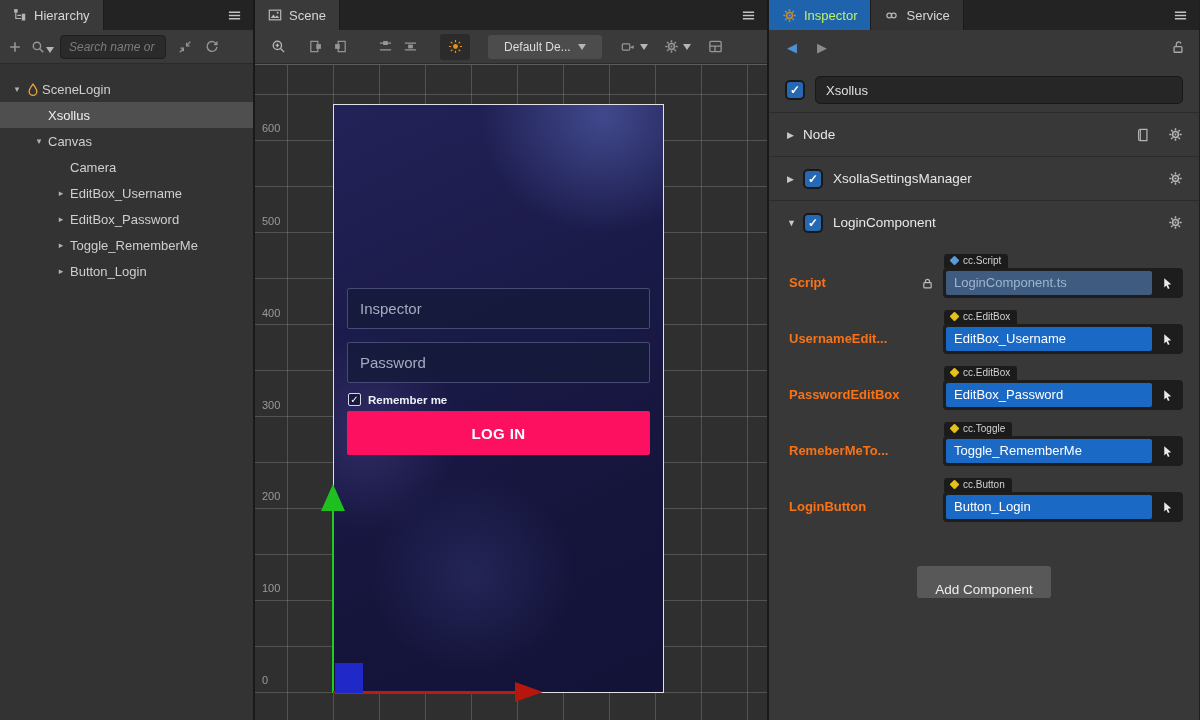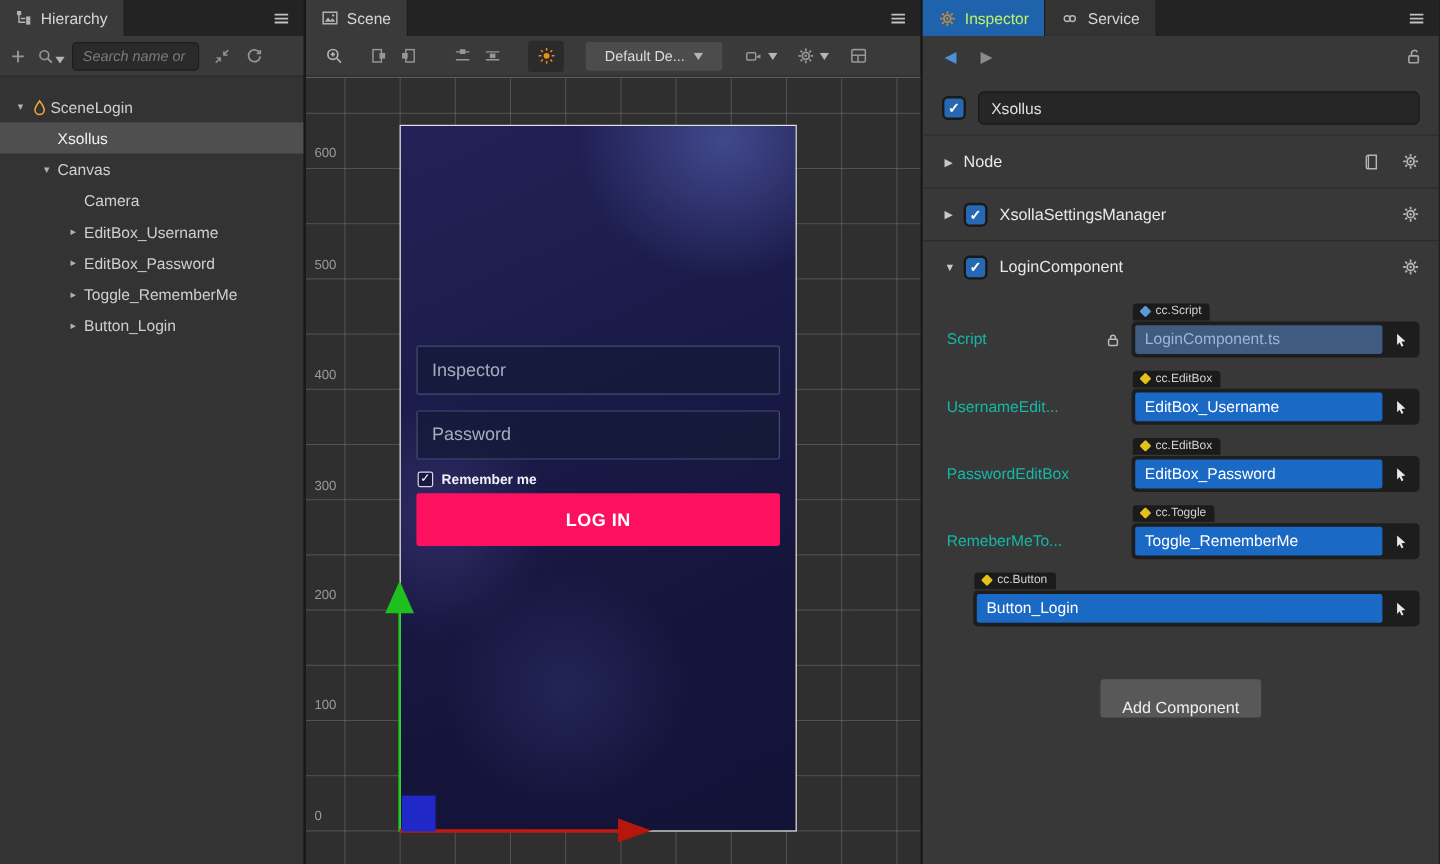--- a/index.html
+++ b/index.html
@@ -88,22 +88,22 @@
   .name-input { flex:1; height:28px; background:#262626; border:1px solid #191919; border-radius:5px;
     color:#e0e0e0; font-size:13px; padding:0 10px; outline:none; font-family:"Liberation Sans",sans-serif; }
   .section { height:44px; display:flex; align-items:center; padding:0 16px 0 18px; border-top:1px solid #2b2b2b; }
   .section:first-of-type { border-top:none; }
   .sec-twisty { font-size:9px; color:#c8c8c8; width:16px; }
   .sec-check { margin-right:10px; }
   .sec-title { font-size:13.5px; color:#e8e8e8; }
   .sec-icons { margin-left:auto; display:flex; gap:18px; color:#b5b5b5; }
   .props { padding:6px 16px 0 20px; }
   .prop-row { display:flex; margin-bottom:8px; }
-  .prop-label { width:132px; flex:none; font-size:13px; color:#14b8a6; align-self:flex-end; height:30px;
-    line-height:30px; white-space:nowrap; overflow:hidden; }
+  .prop-label { width:132px; flex:none; font-size:13px; color:#f97316; align-self:flex-end; height:30px;
+    line-height:30px; white-space:nowrap; overflow:hidden;font-weight:bold; }
   .lock-slot { width:22px; flex:none; align-self:flex-end; height:30px; display:flex; align-items:center; color:#b9b9b9; }
   .prop-field { flex:1; min-width:0; }
   .chip { display:inline-flex; align-items:center; gap:5px; background:#1b1b1b; border-radius:3px 3px 0 0;
     padding:1px 7px; height:14px; margin-left:1px; }
   .chip-diamond { width:7px; height:7px; transform:rotate(45deg); border-radius:1px; background:#e5c11c; }
   .chip-diamond.blue { background:#5b9bd5; }
   .chip-label { font-size:10px; color:#d2d2d2; white-space:nowrap; }
   .ref-wrap { display:flex; align-items:center; gap:3px; background:#1d1d1d; border-radius:4px; padding:3px; height:30px; }
   .ref-value { flex:1; min-width:0; height:24px; line-height:24px; background:#1a69c5; border-radius:2px;
     color:#ffffff; font-size:13px; padding:0 8px; white-space:nowrap; overflow:hidden; }
@@ -508,20 +508,21 @@
         <div class="ref-value">Toggle_RememberMe</div>
         <span class="picker-btn">
                 <svg viewBox="0 0 16 16" width="13" height="13" fill="none">
                   <path d="M4 1.5L12.5 9l-4 .6 2 4.2-1.9.9-2-4.3L4 13z" fill="#e8e8e8"></path>
                 </svg>
               </span>
       </div>
     </div>
   </div>
         <div class="prop-row">
+    <span class="prop-label">LoginButton</span>
     <span class="lock-slot"></span>
     <div class="prop-field">
       <div class="chip">
         <span class="chip-diamond"></span>
         <span class="chip-label">cc.Button</span>
       </div>
       <div class="ref-wrap">
         <div class="ref-value">Button_Login</div>
         <span class="picker-btn">
                 <svg viewBox="0 0 16 16" width="13" height="13" fill="none">

